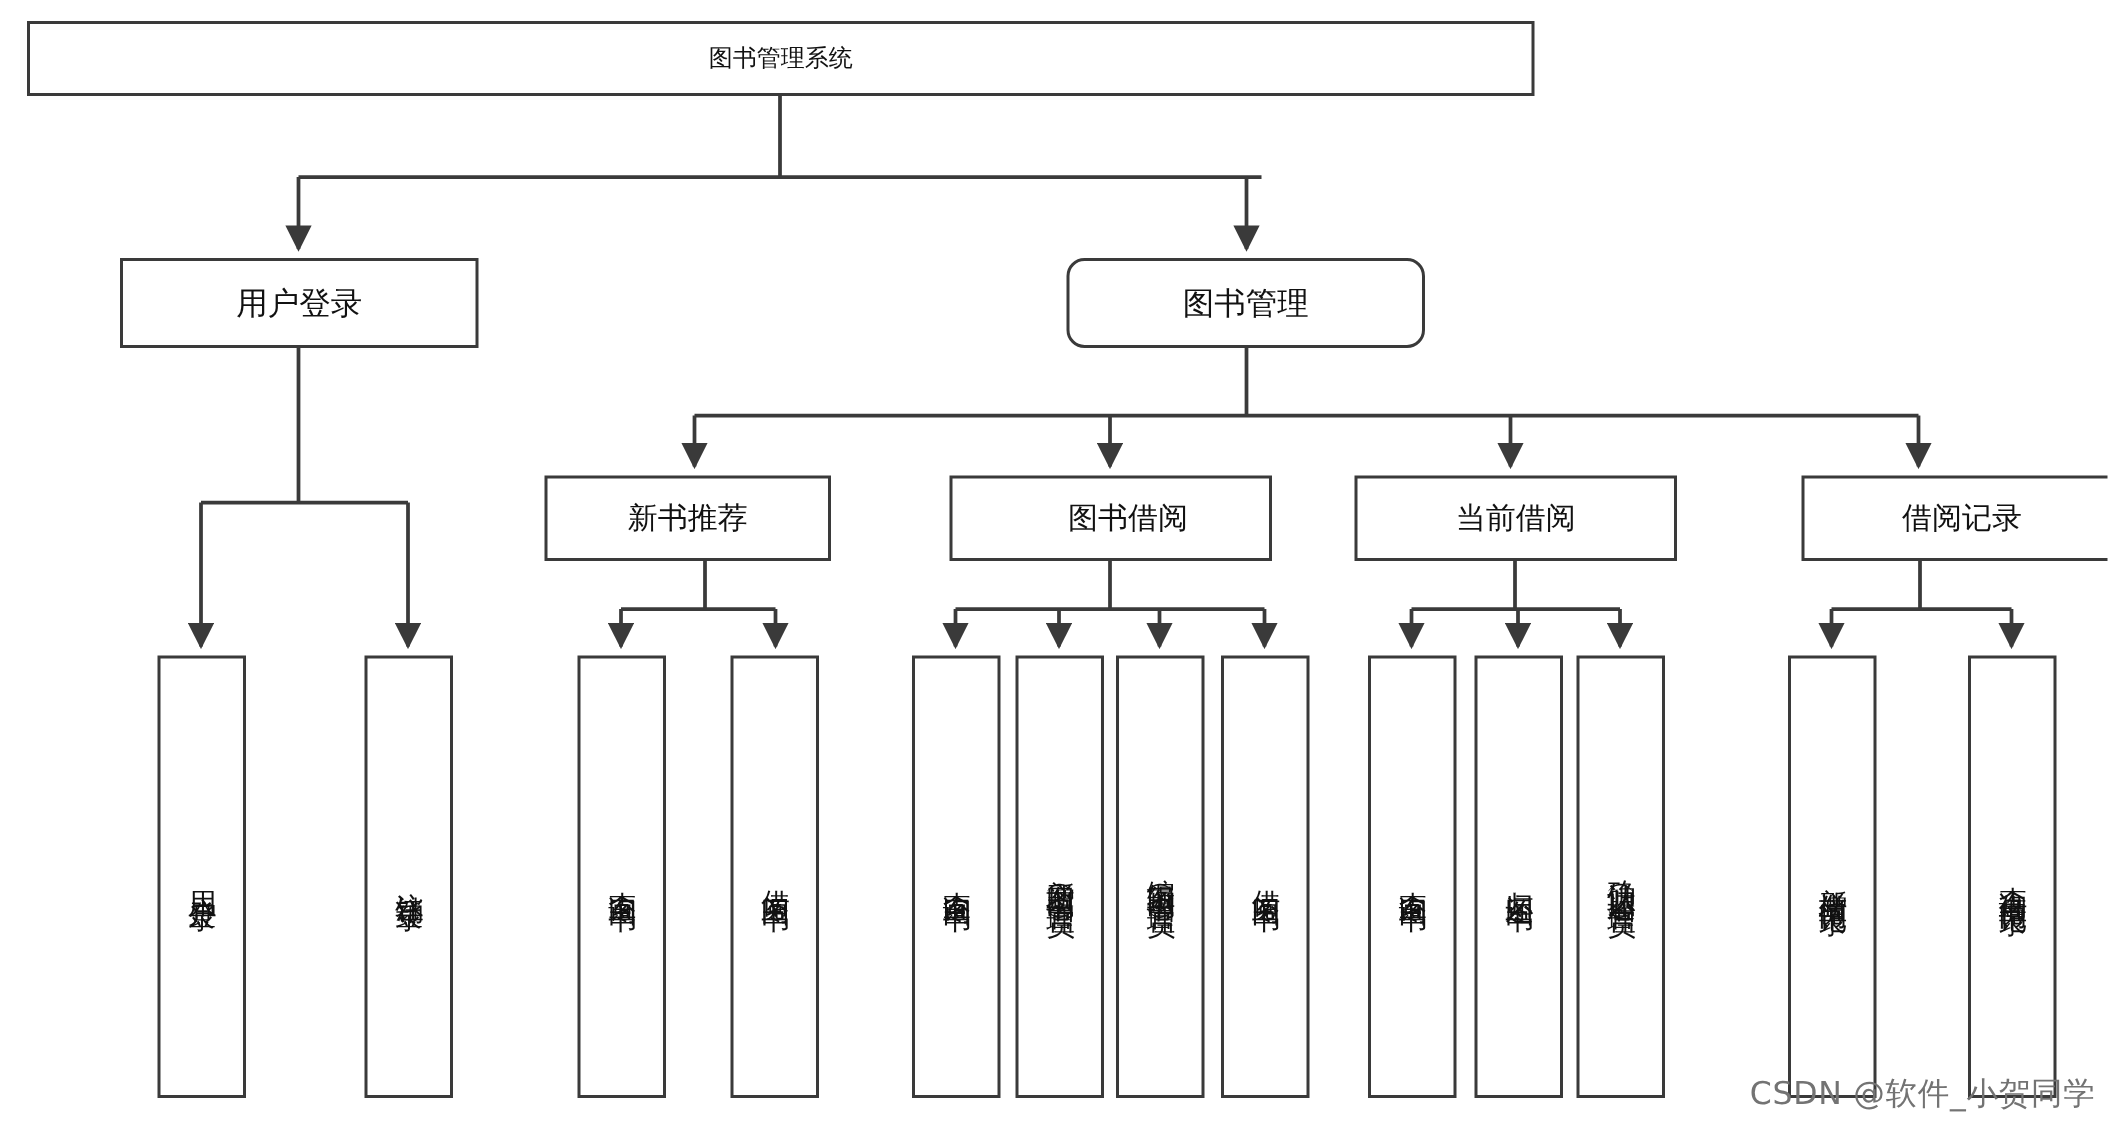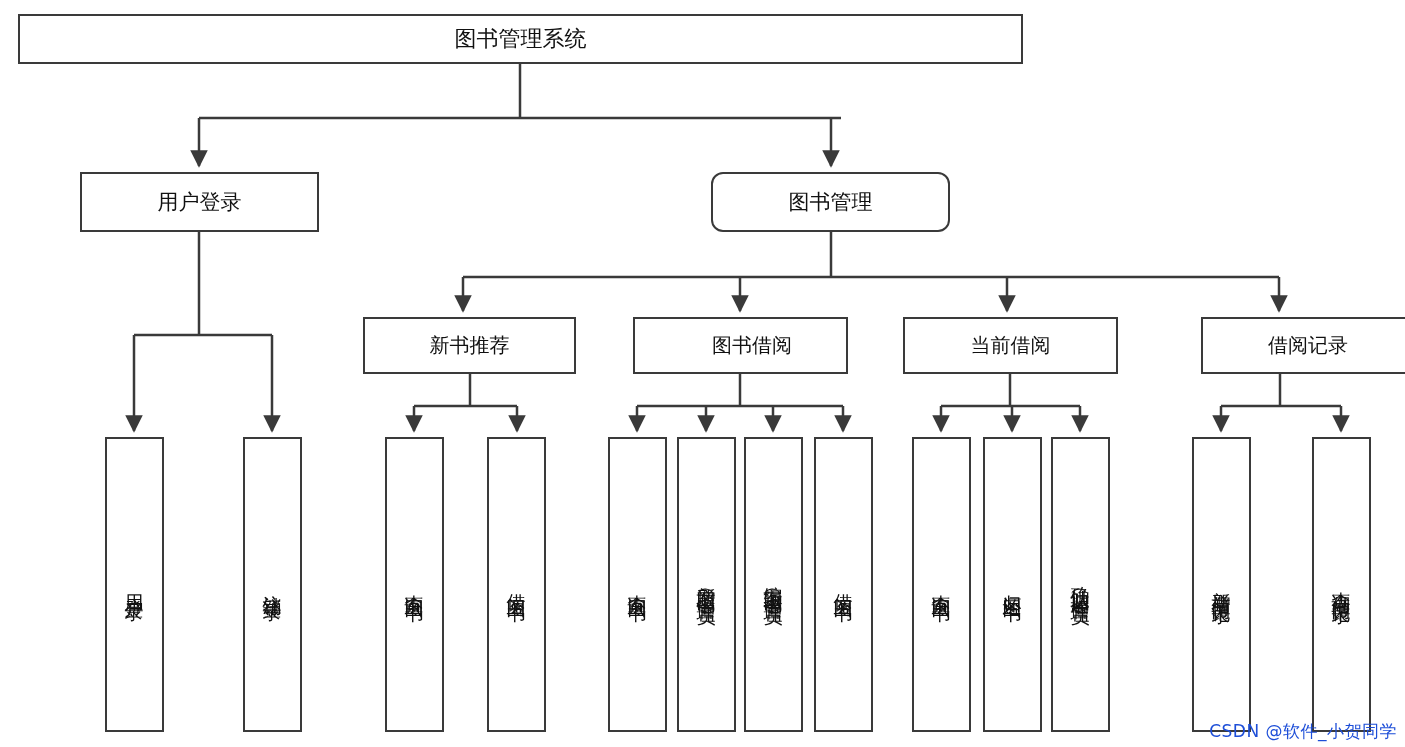--- a/index.html
+++ b/index.html
@@ -14,21 +14,21 @@
   .node{
     position:absolute;
     box-sizing:border-box;
     background:#ffffff;
     border:2.5px solid #3a3a3a;
     display:flex;
     align-items:center;
     justify-content:center;
     color:#111111;
   }
-  .node.level0{font-size:22px;}
+  .node.level0{font-size:16px;}
   .node.level1{font-size:21px;}
   .node.level2{font-size:20px;}
 
   .node.leaf{
     font-size:19px;
     padding:6px 0;
     align-items:center;
     justify-content:center;
   }
   .vtext{
@@ -38,22 +38,22 @@
     line-height:1;
     white-space:nowrap;
     color:#111111;
   }
   .htext{white-space:nowrap;}
 
   #watermark{
     position:absolute;
     right:8px;
     bottom:4px;
-    font-size:17px;
-    color:#1d4ed8;
+    font-size:21px;
+    color:#737373;
     letter-spacing:0.5px;
     white-space:nowrap;
     pointer-events:none;
   }
 </style>
 </head>
 <body>
 
 <div id="diagram-root">
 
@@ -111,21 +111,21 @@
     <span class="htext">图书管理系统</span>
   </div>
 
   <div class="node level1" id="node-l1-0" style="left: 80px; top: 172px; width: 239px; height: 60px;">
     <span class="htext">用户登录</span>
   </div>
   <div class="node level1" id="node-l1-1" style="left: 711px; top: 172px; width: 239px; height: 60px; border-radius: 12px;">
     <span class="htext">图书管理</span>
   </div>
 
-  <div class="node level2" id="node-l2-0" style="left: 363px; top: 317px; width: 213px; height: 57px;">
+  <div class="node level2" id="node-l2-0" style="left: 363px; top: 317px; width: 191px; height: 57px;">
     <span class="htext">新书推荐</span>
   </div>
   <div class="node level2" id="node-l2-1" style="left: 633px; top: 317px; width: 215px; height: 57px; padding-left: 23px;">
     <span class="htext">图书借阅</span>
   </div>
   <div class="node level2" id="node-l2-2" style="left: 903px; top: 317px; width: 215px; height: 57px;">
     <span class="htext">当前借阅</span>
   </div>
   <div class="node level2" id="node-l2-3" style="left: 1201px; top: 317px; width: 214px; height: 57px; align-items: center;">
     <span class="htext">借阅记录</span>

